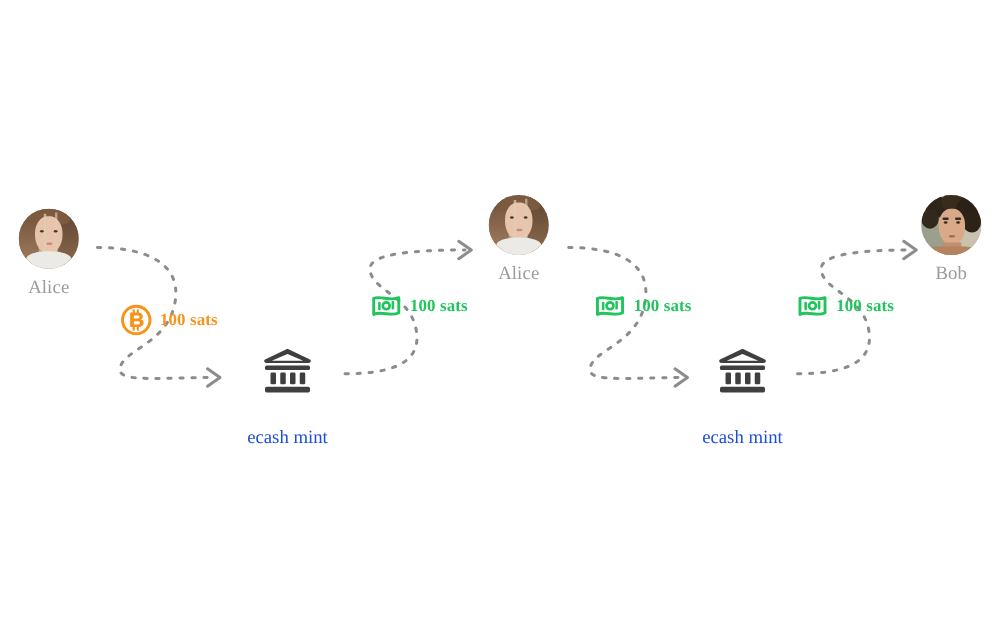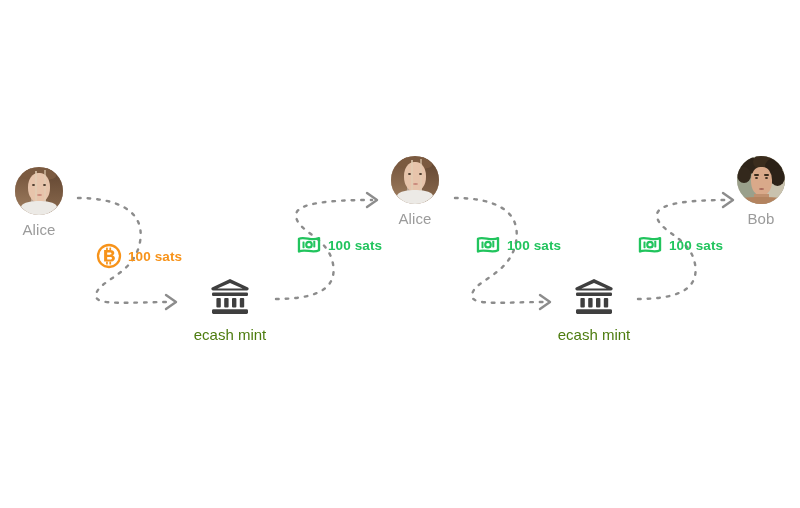--- a/index.html
+++ b/index.html
@@ -4,21 +4,21 @@
 <style>
   * { box-sizing: border-box; }
   html, body { margin: 0; padding: 0; }
   body {
     width: 800px; height: 508px;
     background: #ffffff;
     font-family: "Liberation Sans", sans-serif;
     overflow: hidden;
     position: relative;
   }
-  #stage { position: absolute; left: 0; top: 0; width: 800px; height: 508px; }
+  #stage { position: absolute; left: 0; top: 0; width: 800px; height: 508px; font-family: Liberation Serif, serif; }
 
   
   .person { position: absolute; width: 90px; text-align: center; }
   .avatar {
     width: 48px; height: 48px; border-radius: 50%;
     margin: 0 auto; overflow: hidden; position: relative;
     background: #cbbfb4;
   }
   .person-label {
     margin-top: 6px; font-size: 15px; color: #9b9b9b;
@@ -57,21 +57,21 @@
   .face-bob .eye-r { position:absolute; left:28px; top:21px; width:3px; height:2px; background:#3a2c1d; border-radius:50%; }
   .face-bob .brow-l { position:absolute; left:17px; top:18px; width:5px; height:2px; background:#3a2c1d; border-radius:2px; }
   .face-bob .brow-r { position:absolute; left:27px; top:18px; width:5px; height:2px; background:#3a2c1d; border-radius:2px; }
   .face-bob .lips  { position:absolute; left:22px; top:32px; width:5px; height:2px; background:#a9685a; border-radius:50%; }
   .face-bob .neck  { position:absolute; left:17px; bottom:0; width:15px; height:10px; background:#c0906f; }
   .face-bob .shoulder { position:absolute; left:2px; bottom:0; width:44px; height:7px; background:#b3835f; border-radius:40% 40% 0 0; }
 
   
   .mint { position: absolute; width: 120px; text-align: center; }
   .mint-icon { height: 40px; display:flex; align-items:center; justify-content:center; }
-  .mint-label { margin-top: 9px; font-size: 15px; color: #4d7c0f; line-height:18px; white-space: nowrap; }
+  .mint-label { margin-top: 24px; font-size: 15px; color: #1d4ed8; line-height:18px; white-space: nowrap; }
 
   
   .chip { position: absolute; display: flex; align-items: center; gap: 6px; white-space: nowrap; }
   .chip .chip-icon { display:flex; align-items:center; justify-content:center; width:26px; height:26px; }
   .chip .chip-text { font-size: 13.5px; font-weight: 700; letter-spacing: .1px; }
   .chip.btc   .chip-text { color: #f7931a; }
   .chip.ecash .chip-text { color: #21c45d; }
 
   svg { display:block; overflow: visible; }
 </style>

